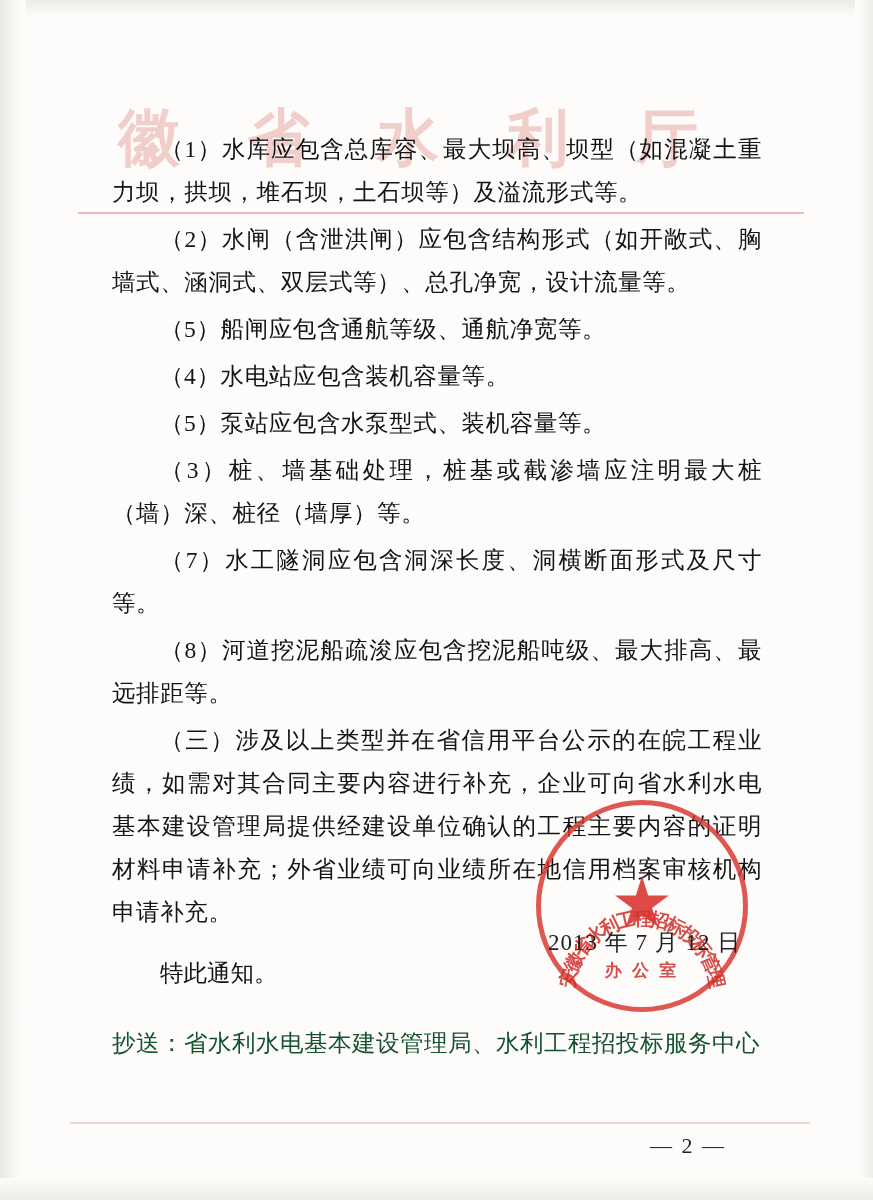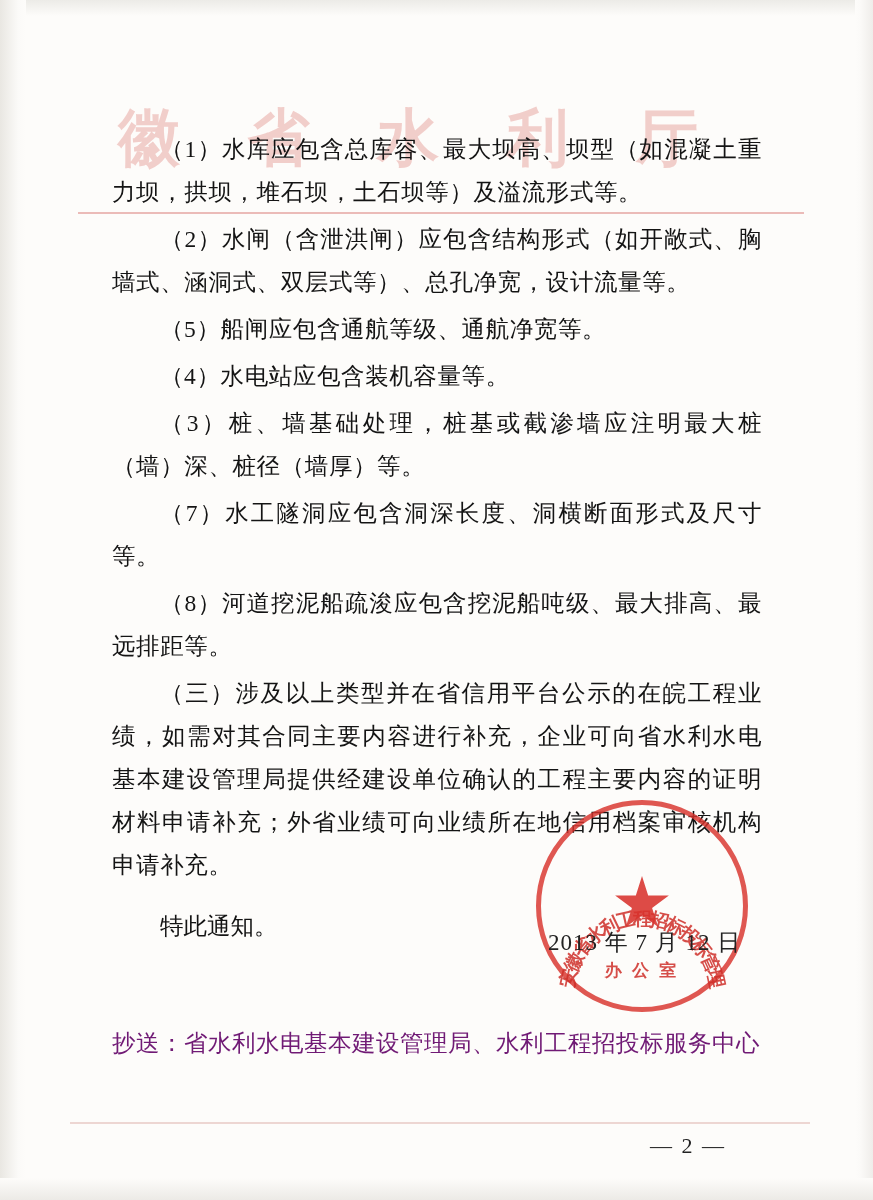--- a/index.html
+++ b/index.html
@@ -186,21 +186,21 @@
     letter-spacing: 1px;
     color: #222;
   }
 
   .cc-line {
     position: absolute;
     left: 112px;
     top: 1027px;
     font-size: 23.5px;
     letter-spacing: 0.5px;
-    color: #701a75;
+    color: #14532d;
   }
 
   .page-number {
     position: absolute;
     left: 650px;
     top: 1133px;
     font-size: 22px;
     letter-spacing: 2px;
     color: #222;
   }
@@ -215,20 +215,21 @@
   <div class="page-edge-bottom"></div>
 
   <div class="watermark">徽 省 水 利 厅</div>
   <div class="watermark-rule"></div>
 
   <div class="content">
     <p class="para indent">（1）水库应包含总库容、最大坝高、坝型（如混凝土重力坝，拱坝，堆石坝，土石坝等）及溢流形式等。</p>
     <p class="para indent">（2）水闸（含泄洪闸）应包含结构形式（如开敞式、胸墙式、涵洞式、双层式等）、总孔净宽，设计流量等。</p>
     <p class="para indent">（5）船闸应包含通航等级、通航净宽等。</p>
     <p class="para indent">（4）水电站应包含装机容量等。</p>
+    <p class="para indent">（5）泵站应包含水泵型式、装机容量等。</p>
     <p class="para indent">（3）桩、墙基础处理，桩基或截渗墙应注明最大桩（墙）深、桩径（墙厚）等。</p>
     <p class="para indent">（7）水工隧洞应包含洞深长度、洞横断面形式及尺寸等。</p>
     <p class="para indent">（8）河道挖泥船疏浚应包含挖泥船吨级、最大排高、最远排距等。</p>
     <p class="para indent">（三）涉及以上类型并在省信用平台公示的在皖工程业绩，如需对其合同主要内容进行补充，企业可向省水利水电基本建设管理局提供经建设单位确认的工程主要内容的证明材料申请补充；外省业绩可向业绩所在地信用档案审核机构申请补充。</p>
     <p class="notice">特此通知。</p>
   </div>
 
   <div class="seal-wrap">
     <div class="seal"></div>
     <div class="seal-text">

